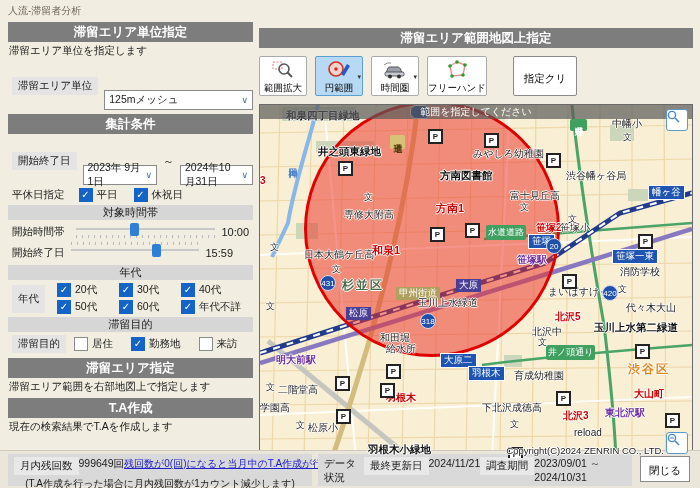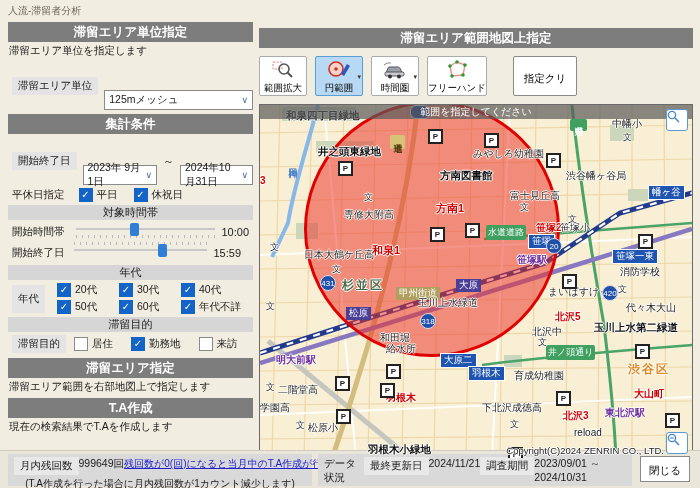--- a/index.html
+++ b/index.html
@@ -144,21 +144,21 @@
       </div>
       <span style="margin-left:auto;margin-right:4px">10:00</span>
     </div>
     <div class="row">
       <span style="font-size:10.5px;width:58px">開始終了日</span>
       <div class="slider">
         <div class="track"></div>
         <div class="ticks" style="top:-2px"></div>
         <div class="thumb" id="thumb-end" style="left: 66%;"></div>
       </div>
-      <span style="margin-left:auto;margin-right:12px">15:59</span>
+      <span style="margin-left:auto;margin-right:20px">15:59</span>
     </div>
 
     <div class="h2">年代</div>
     <div class="row">
       <span class="chip" style="height:24px;display:flex;align-items:center">年代</span>
       <div style="display:grid;grid-template-columns:62px 62px 70px;row-gap:3px;margin-left:6px">
           <label class="cbx">
             <span class="cb on">✓</span>
             <span>20代</span>
           </label>

